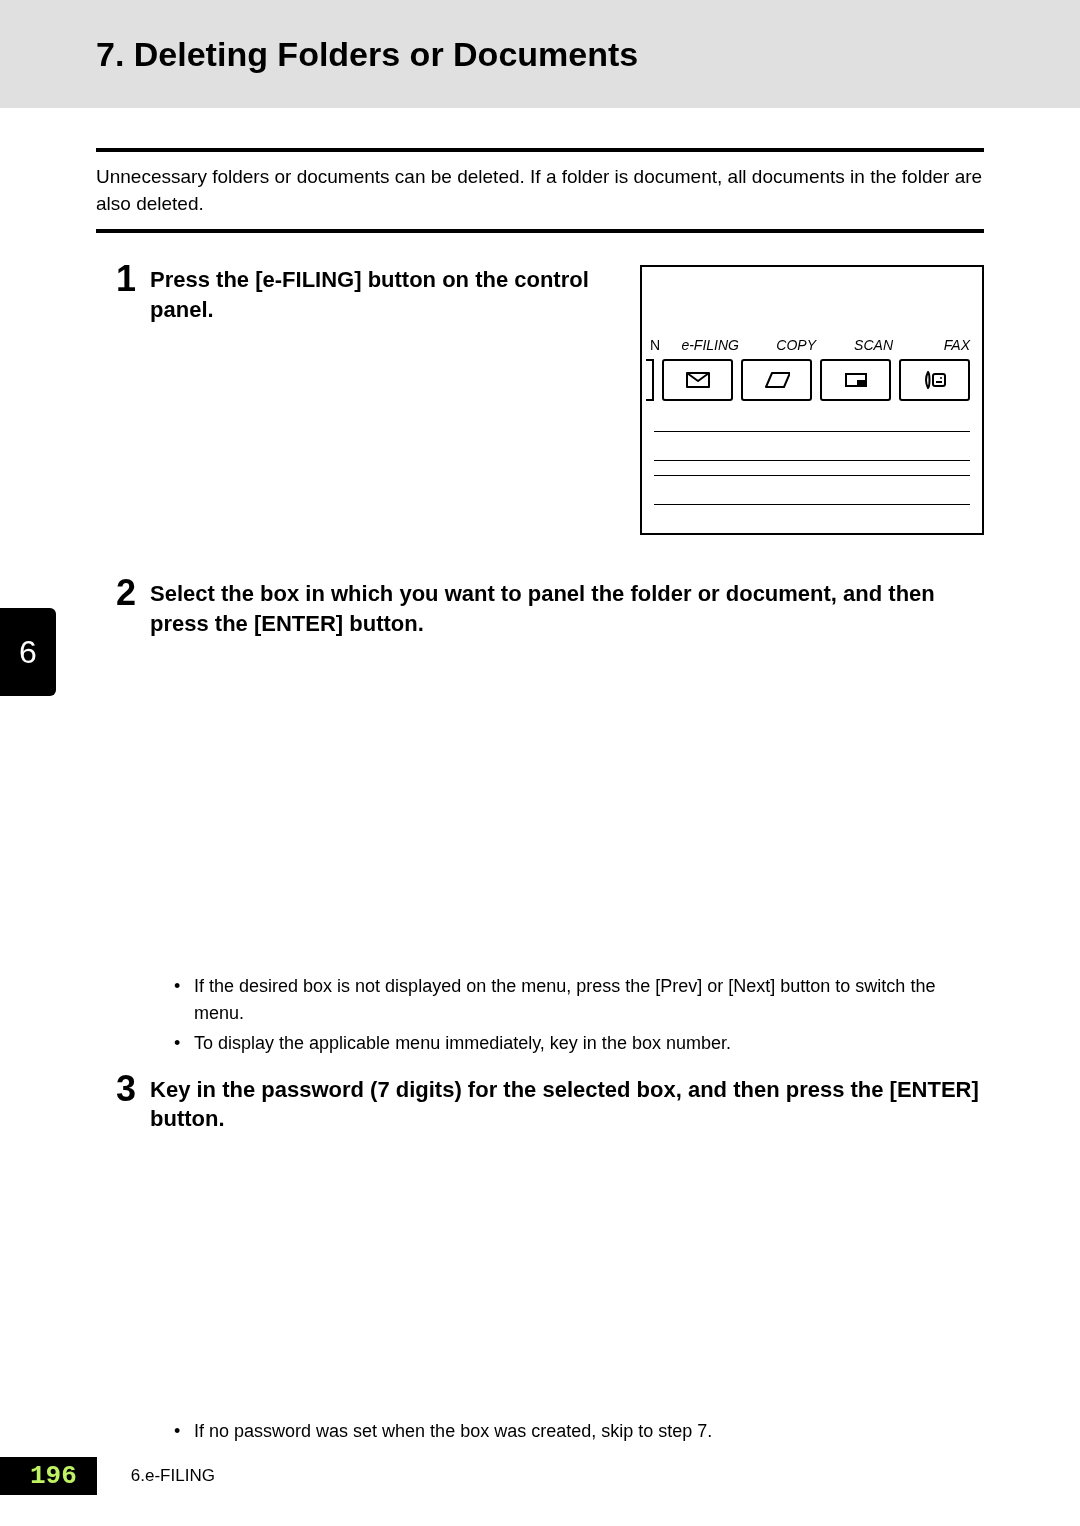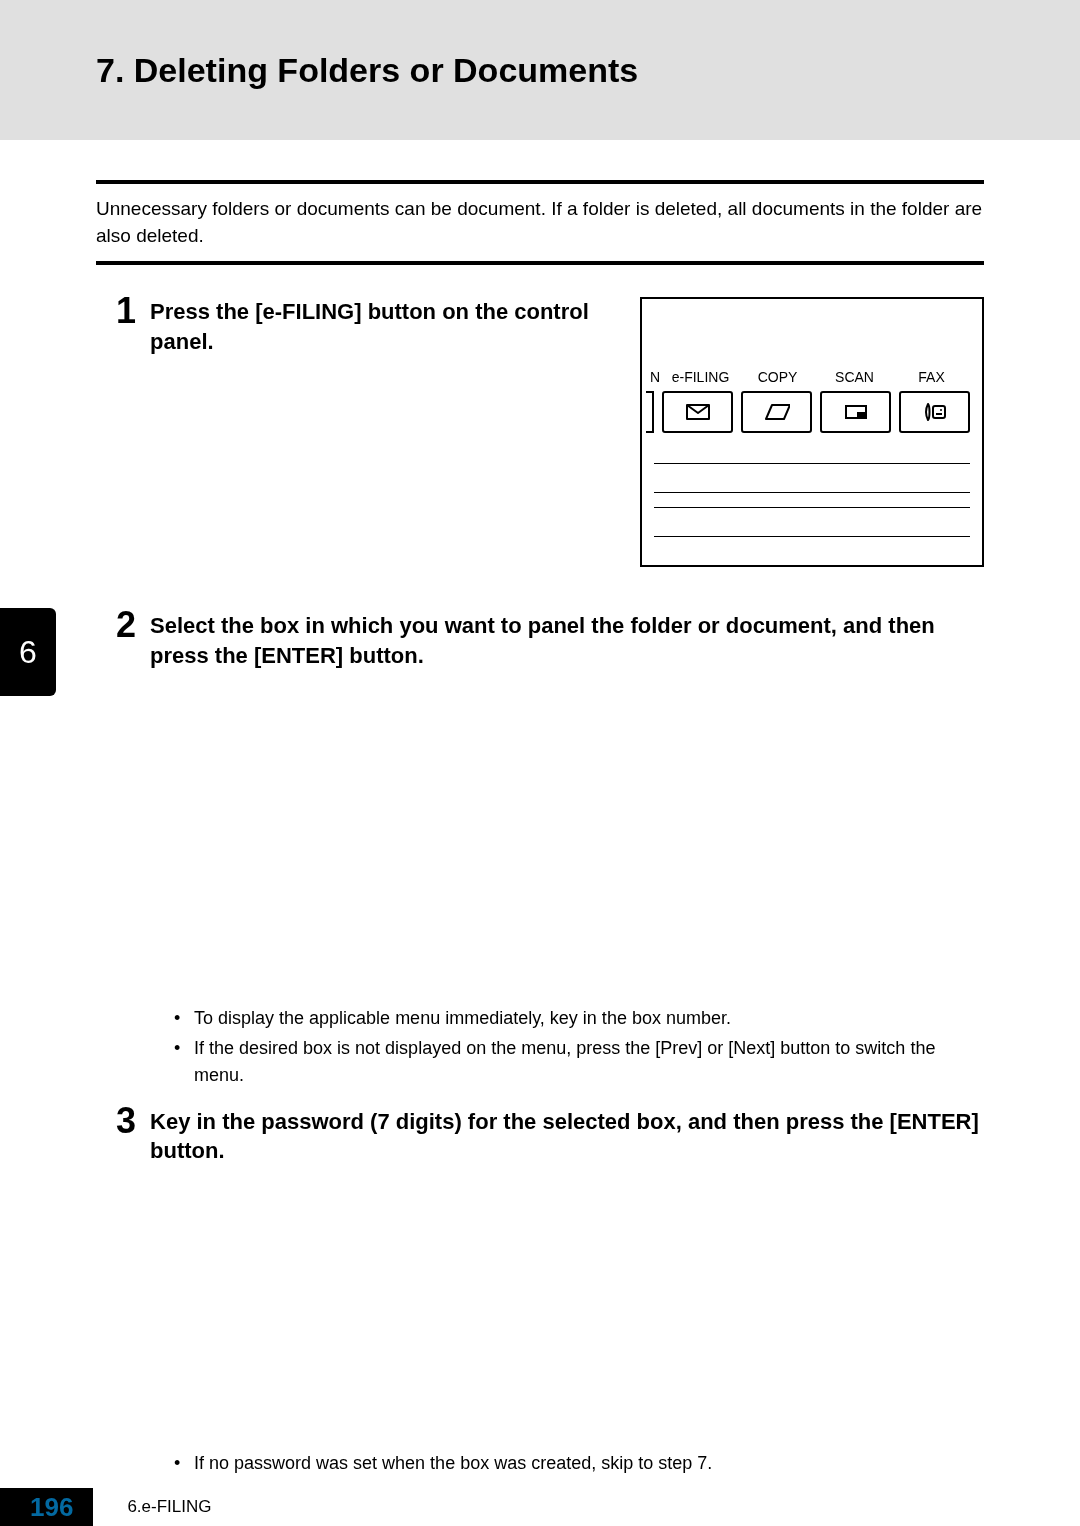--- a/index.html
+++ b/index.html
@@ -13,21 +13,21 @@
     .page {
       width: 1080px;
       min-height: 1526px;
       background: #fff;
       position: relative;
       padding-bottom: 80px;
     }
     .header-bar {
       background: #e0e0e0;
       padding: 18px 0 18px 96px;
-      height: 140px;
+      height: 108px;
       display: flex;
       align-items: center;
     }
     .header-bar h1 {
       font-size: 34px;
       font-weight: bold;
       color: #000;
     }
     .content {
       padding: 40px 96px 0 96px;
@@ -85,21 +85,21 @@
     .panel-labels {
       position: absolute;
       top: 70px;
       left: 6px;
       right: 12px;
       display: flex;
       align-items: center;
       font-size: 14px;
     }
     .panel-n { width: 14px; text-align: center; }
-    .panel-label { flex: 1; text-align: center; }
+    .panel-label { flex: 1; text-align: right; font-style: italic; }
     .panel-buttons {
       position: absolute;
       top: 92px;
       left: 4px;
       right: 12px;
       display: flex;
       gap: 8px;
       align-items: center;
     }
     .panel-side {
@@ -165,24 +165,25 @@
     }
     .footer {
       position: absolute;
       bottom: 38px;
       left: 0;
       display: flex;
       align-items: center;
     }
     .page-number-box {
       background: #000;
-      color: #0369a1;
+      color: #bef264;
       font-size: 26px;
       font-weight: bold;
       padding: 4px 20px 4px 30px;
+      font-family: Liberation Mono, monospace;
     }
     .footer-label {
       font-size: 17px;
       margin-left: 34px;
     }
     .gap-block { height: 290px; }
     .gap-block-2 { height: 240px; }
   </style>
 </head>
 <body>
@@ -191,21 +192,21 @@
   <div class="header-bar">
     <h1>7. Deleting Folders or Documents</h1>
   </div>
 
   <div class="chapter-tab">
     <span>6</span>
   </div>
 
   <div class="content">
     <div class="intro-block">
-      <p>Unnecessary folders or documents can be document. If a folder is deleted, all documents in the folder are also deleted.</p>
+      <p>Unnecessary folders or documents can be deleted. If a folder is document, all documents in the folder are also deleted.</p>
     </div>
 
     <div class="step">
       <div class="step-number">1</div>
       <div class="step-body">
         <div class="step-row">
           <div class="step-text-col">
             <div class="step-title">Press the [e-FILING] button on the control panel.</div>
           </div>
           <div class="panel-fig">
@@ -251,22 +252,22 @@
     </div>
 
     <div class="step" style="margin-top:40px;">
       <div class="step-number">2</div>
       <div class="step-body">
         <div class="step-title">Select the box in which you want to panel the folder or document, and then press the [ENTER] button.</div>
       </div>
     </div>
     <div class="gap-block"></div>
     <ul class="bullets">
+      <li>If the desired box is not displayed on the menu, press the [Prev] or [Next] button to switch the menu.</li>
       <li>To display the applicable menu immediately, key in the box number.</li>
-      <li>If the desired box is not displayed on the menu, press the [Prev] or [Next] button to switch the menu.</li>
     </ul>
 
     <div class="step" style="margin-top:14px;">
       <div class="step-number">3</div>
       <div class="step-body">
         <div class="step-title">Key in the password (7 digits) for the selected box, and then press the [ENTER] button.</div>
       </div>
     </div>
     <div class="gap-block-2"></div>
     <ul class="bullets">

